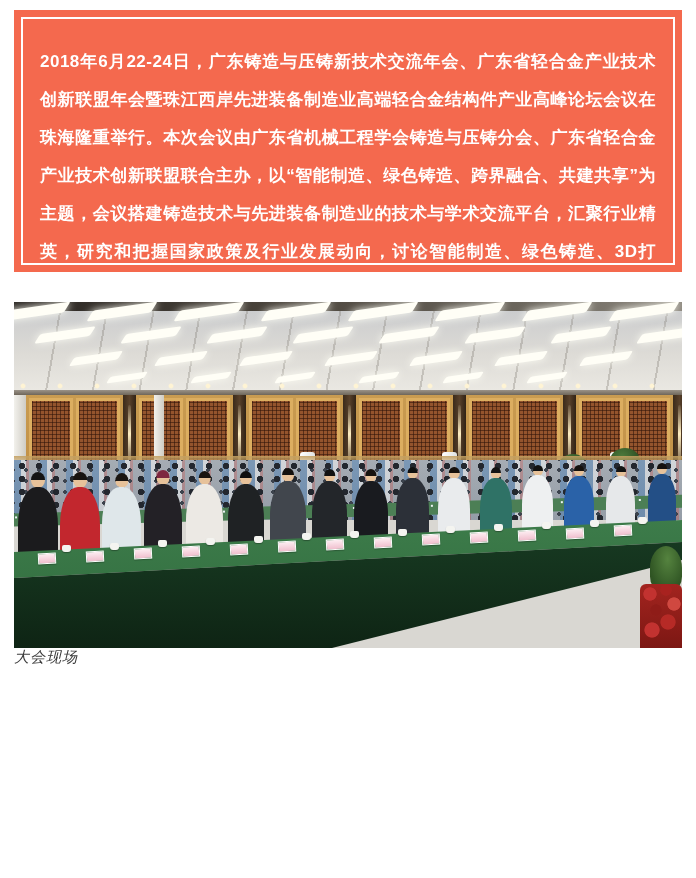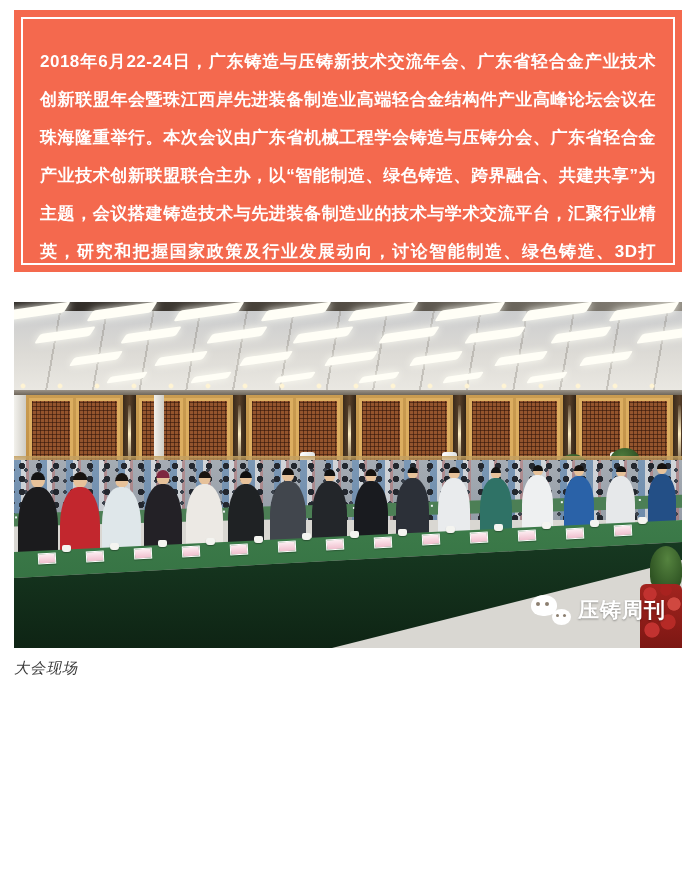--- a/index.html
+++ b/index.html
@@ -194,21 +194,21 @@
     content:""; position:absolute; left:4px; top:5px; width:3px; height:3px;
     border-radius:50%; background:#8c7f70; box-shadow:7px 0 0 #8c7f70;
   }
   .wm-icon .b2::after {
     content:""; position:absolute; right:3px; bottom:-2px;
     border:4px solid transparent; border-top-color:#ffffff; transform:rotate(-22deg);
   }
 
   
   .caption {
-    margin-top:11px; font-size:15px; font-style:italic; color:#3b3b3b;
+    font-size:15px; font-style:italic; color:#3b3b3b;
     letter-spacing:1px;
   }
   .body-text {
     margin-top:33px; font-size:17px; line-height:27px; color:#3e3e3e;
     letter-spacing:0.4px; text-align:justify;
   }
 </style>
 </head>
 <body>
 
@@ -395,25 +395,18 @@
           <div class="teacup" style="left: 480px; top: 222.112px;"></div>
           <div class="name-card" style="left: 504px; top: 227.808px;"></div>
           <div class="teacup" style="left: 528px; top: 219.808px;"></div>
           <div class="name-card" style="left: 552px; top: 225.504px;"></div>
           <div class="teacup" style="left: 576px; top: 217.504px;"></div>
           <div class="name-card" style="left: 600px; top: 223.2px;"></div>
           <div class="teacup" style="left: 624px; top: 215.2px;"></div>
         </div>
       <div class="flower-plant"></div>
       <div class="flowers"></div>
-      <div class="watermark">
-        <span class="wm-icon">
-          <span class="b1"></span>
-            <span class="b2"></span>
-        </span>
-        <span>压铸周刊</span>
-      </div>
     </div>
     <figcaption class="caption">大会现场</figcaption>
   </figure>
 
 
 </main>
 
 </body></html>

